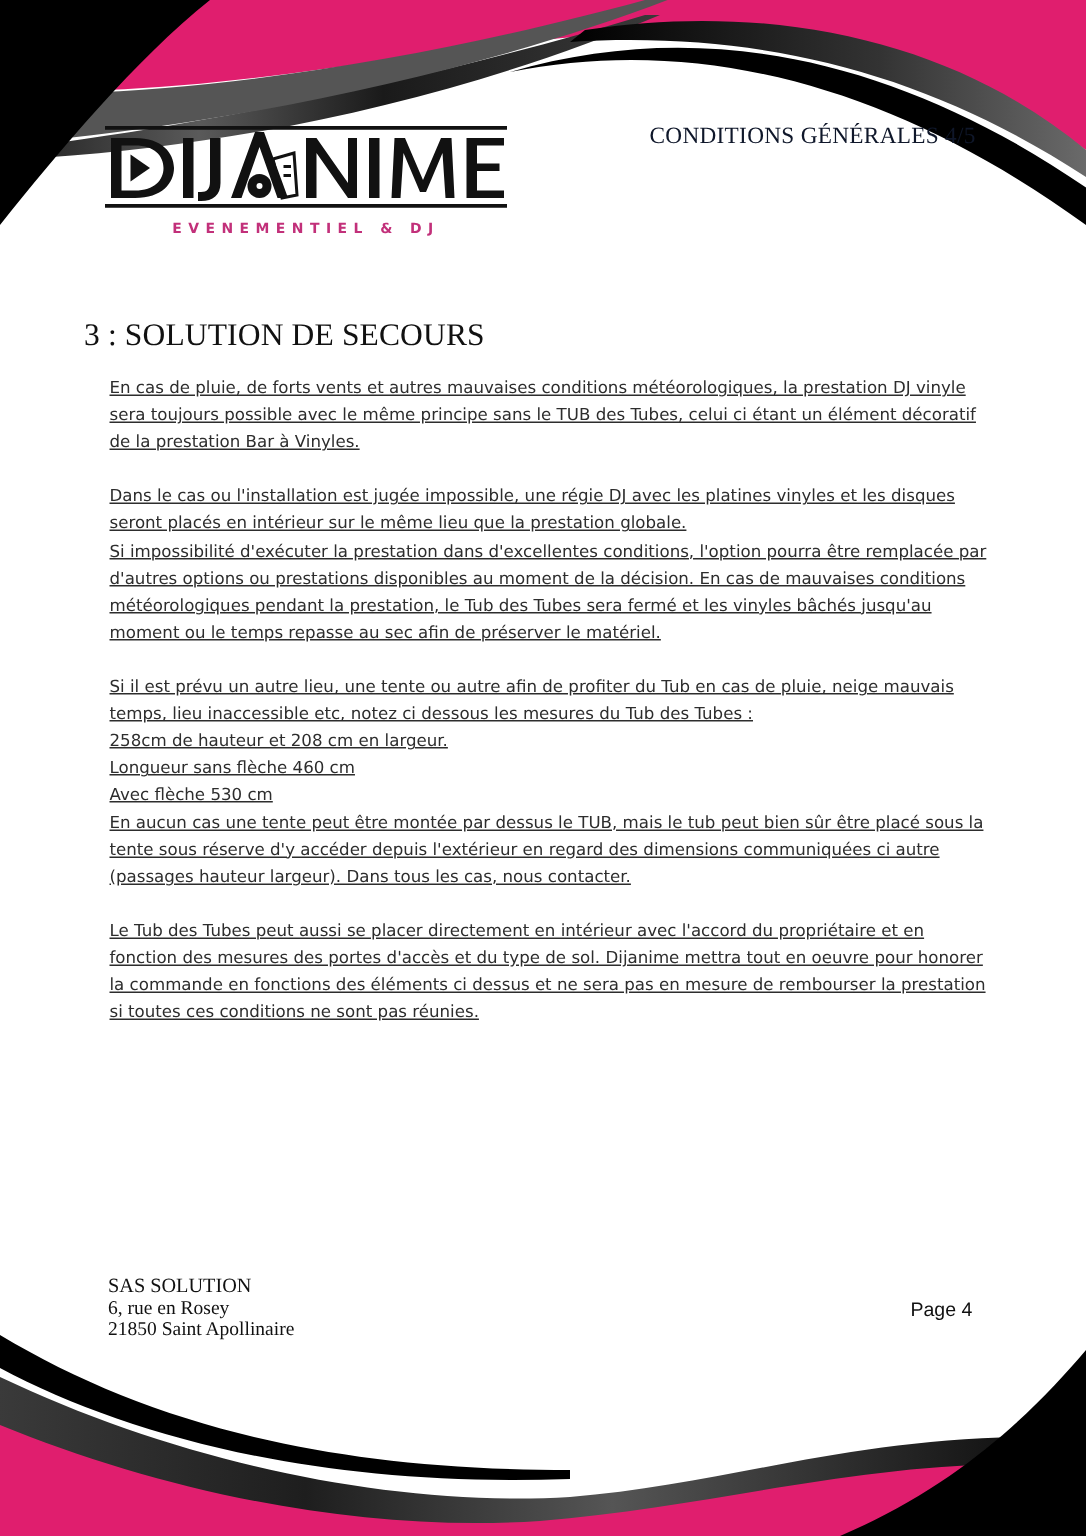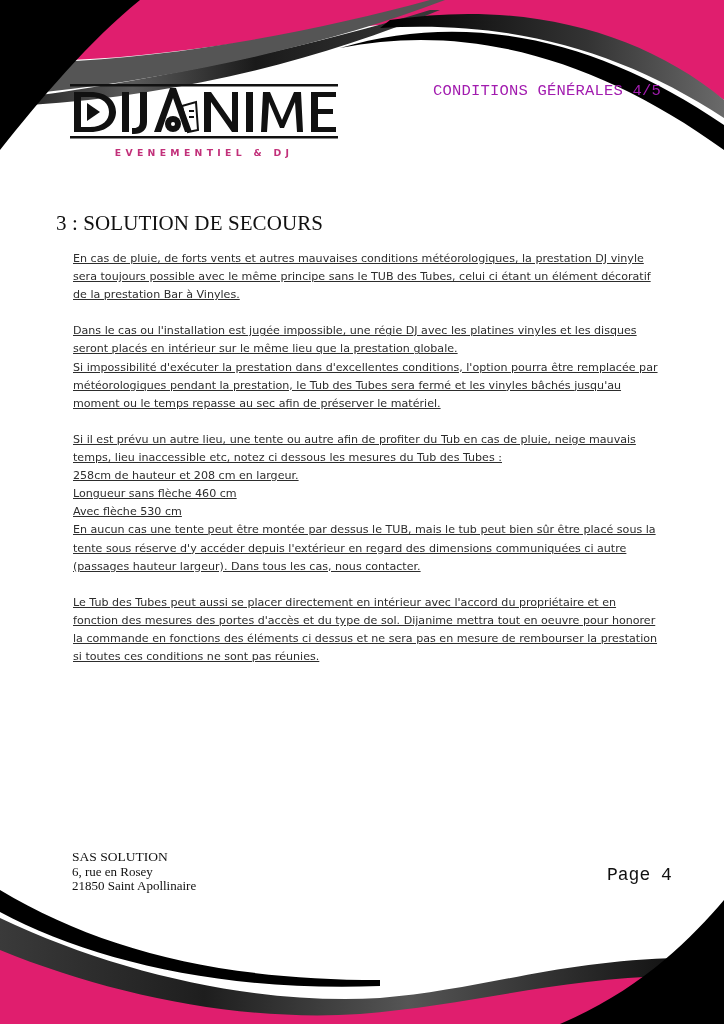--- a/index.html
+++ b/index.html
@@ -8,22 +8,22 @@
       background: #ffffff;
       font-family: "DejaVu Sans", sans-serif;
       color: #2a2a2a;
     }
     .deco { position: absolute; left: 0; width: 724px; pointer-events: none; }
     .deco-top { top: 0; height: 180px; }
     .deco-bottom { top: 880px; height: 144px; }
 
     .header-title {
       position: absolute; top: 82px; left: 433px;
-      font-family: Liberation Mono, monospace;
-      font-size: 15.5px; letter-spacing: 0.2px; color: #a21caf;
+      font-family: Liberation Serif, serif;
+      font-size: 15.5px; letter-spacing: 0.2px; color: #0f172a;
       white-space: nowrap;
     }
 
     .logo { position: absolute; top: 84px; left: 70px; width: 268px; height: 76px; }
     .logo svg { display: block; }
     .logo-tagline {
       position: absolute; top: 63px; left: 0; width: 268px; text-align: center;
       font-family: "DejaVu Sans", sans-serif; font-size: 9.3px; letter-spacing: 4.3px;
       color: #c2307a; font-weight: bold;
     }
@@ -43,21 +43,21 @@
     .content p { margin: 0 0 18.1px 0; }
     .content .line { display: block; white-space: nowrap; text-decoration: underline; }
 
     .footer-address {
       position: absolute; top: 850px; left: 72px;
       font-family: "Liberation Serif", serif; font-size: 13px; line-height: 14.5px; color: #111;
     }
     .footer-address .company { font-size: 13.5px; }
     .page-num {
       position: absolute; top: 865px; left: 607px;
-      font-family: Liberation Mono, monospace; font-size: 18px; color: #111;
+      font-family: Liberation Sans, sans-serif; font-size: 13px; color: #111;
     }
   </style>
 </head>
 <body>
 
 <svg class="deco deco-top" viewBox="0 0 724 180" preserveAspectRatio="none">
   <defs>
     <linearGradient id="gTop1" x1="0" y1="0" x2="1" y2="0">
       <stop offset="0" stop-color="#2a2a2a"></stop>
       <stop offset="0.25" stop-color="#5a5a5a"></stop>
@@ -123,20 +123,21 @@
 <div class="content">
   <p>
     <span class="line">En cas de pluie, de forts vents et autres mauvaises conditions météorologiques, la prestation DJ vinyle</span>
     <span class="line">sera toujours possible avec le même principe sans le TUB des Tubes, celui ci étant un élément décoratif</span>
     <span class="line">de la prestation Bar à Vinyles.</span>
   </p>
   <p>
     <span class="line">Dans le cas ou l'installation est jugée impossible, une régie DJ avec les platines vinyles et les disques</span>
     <span class="line">seront placés en intérieur sur le même lieu que la prestation globale.</span>
     <span class="line">Si impossibilité d'exécuter la prestation dans d'excellentes conditions, l'option pourra être remplacée par</span>
+    <span class="line">d'autres options ou prestations disponibles au moment de la décision. En cas de mauvaises  conditions</span>
     <span class="line">météorologiques pendant la prestation, le Tub des Tubes sera fermé et les vinyles bâchés jusqu'au</span>
     <span class="line">moment ou le temps repasse au sec afin de préserver le matériel.</span>
   </p>
   <p>
     <span class="line">Si il est prévu un autre lieu, une tente ou autre afin de profiter du Tub en cas de pluie, neige mauvais</span>
     <span class="line">temps, lieu inaccessible etc, notez ci dessous les mesures du Tub des Tubes :</span>
     <span class="line">258cm de hauteur et 208 cm en largeur.</span>
     <span class="line">Longueur sans flèche 460 cm</span>
     <span class="line">Avec flèche 530 cm</span>
     <span class="line">En aucun cas une tente peut être montée par dessus le TUB, mais le tub peut bien sûr être placé sous la</span>

